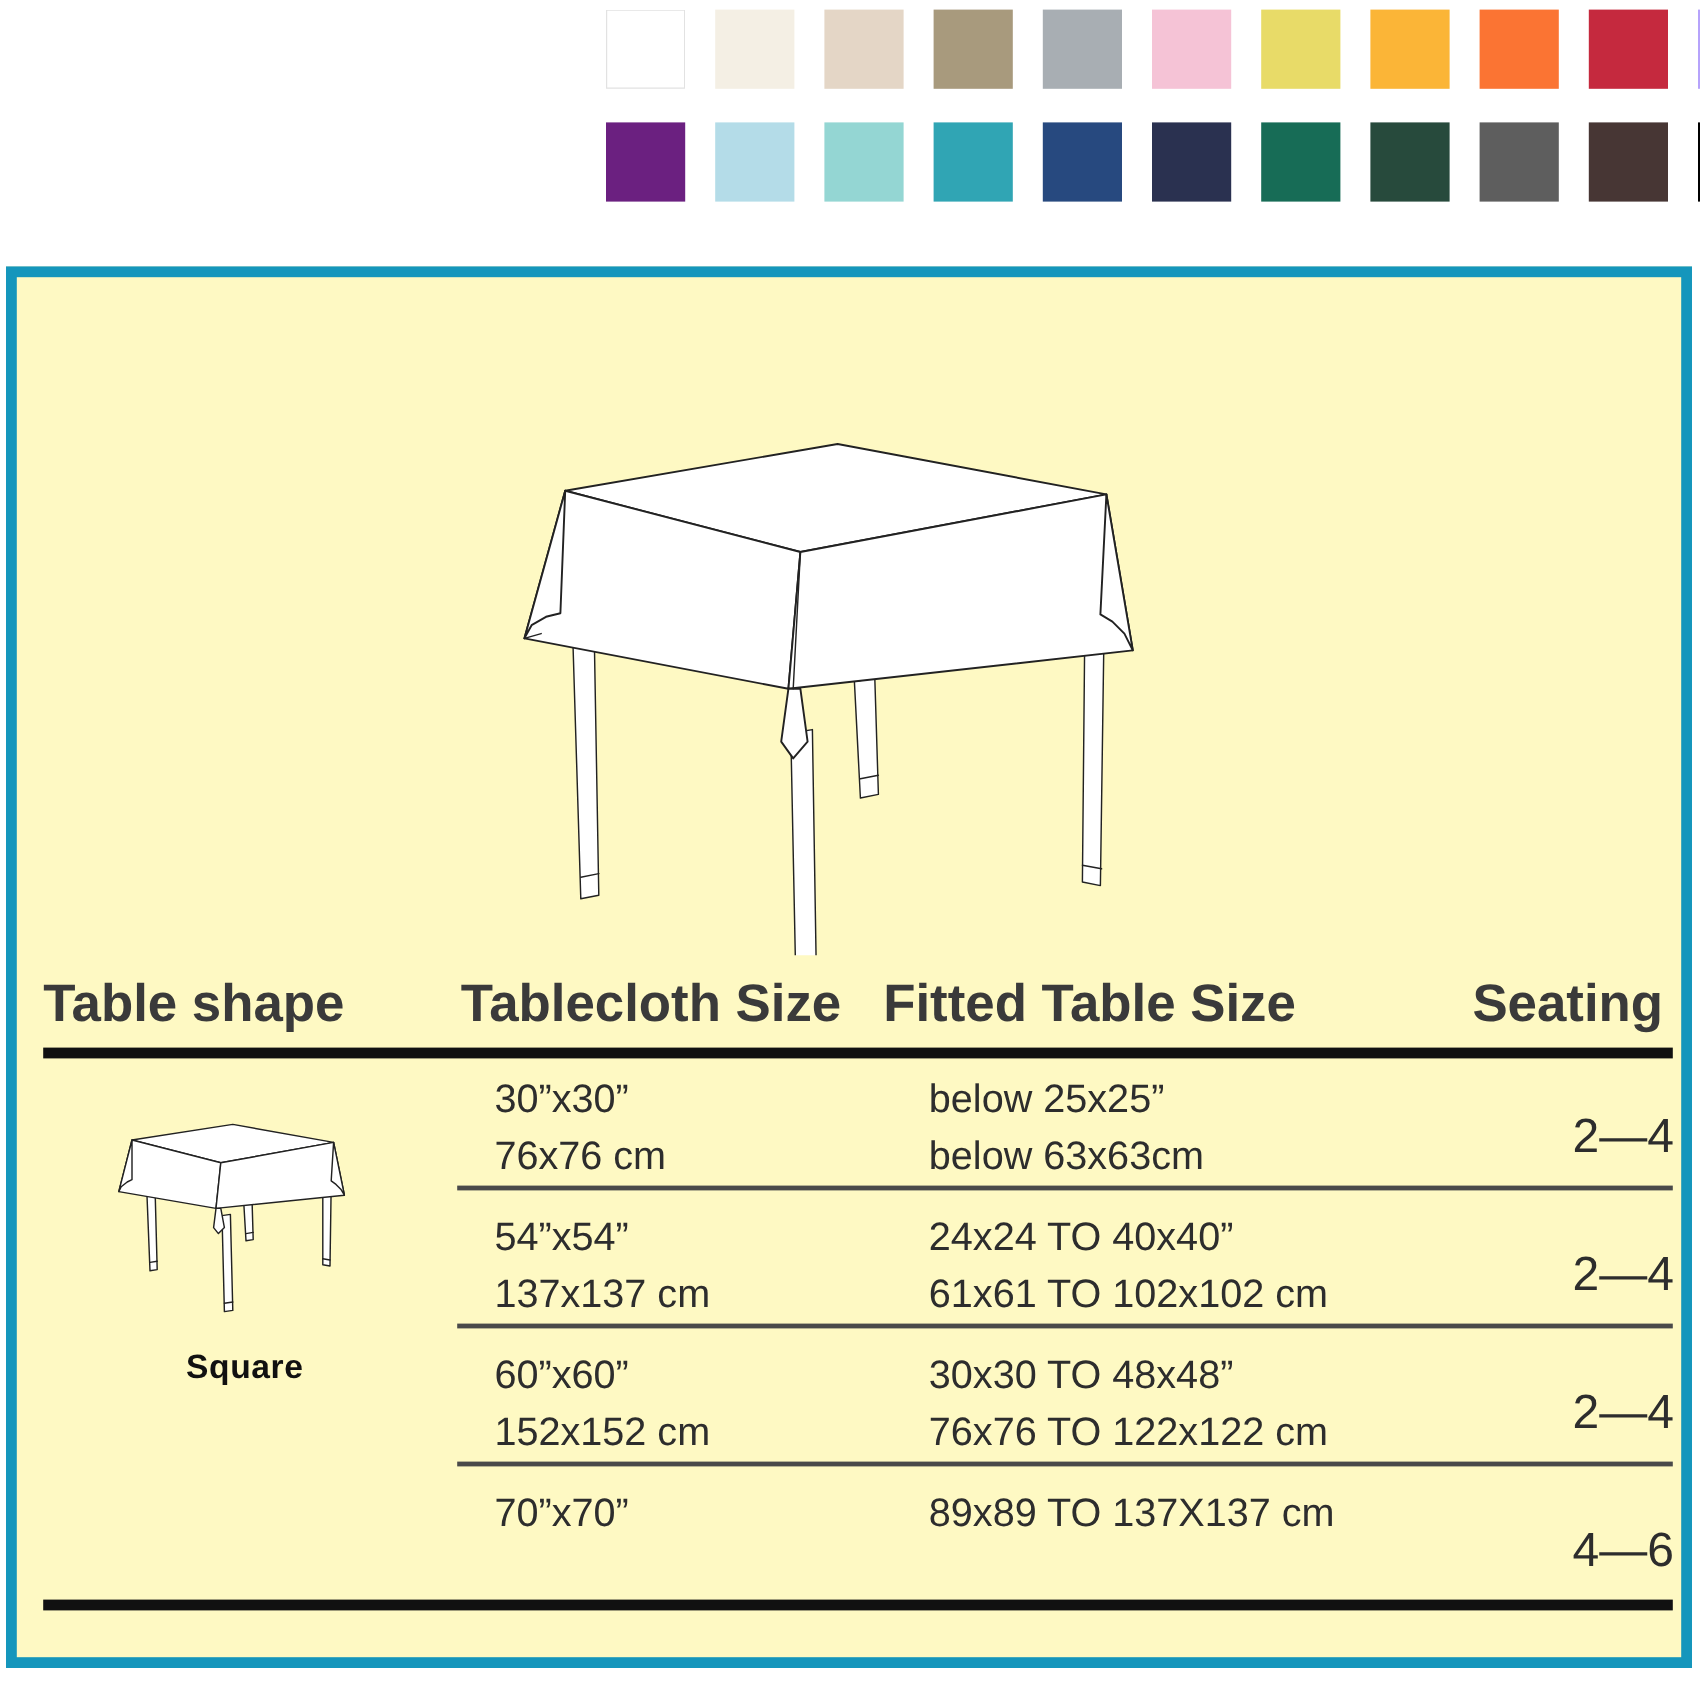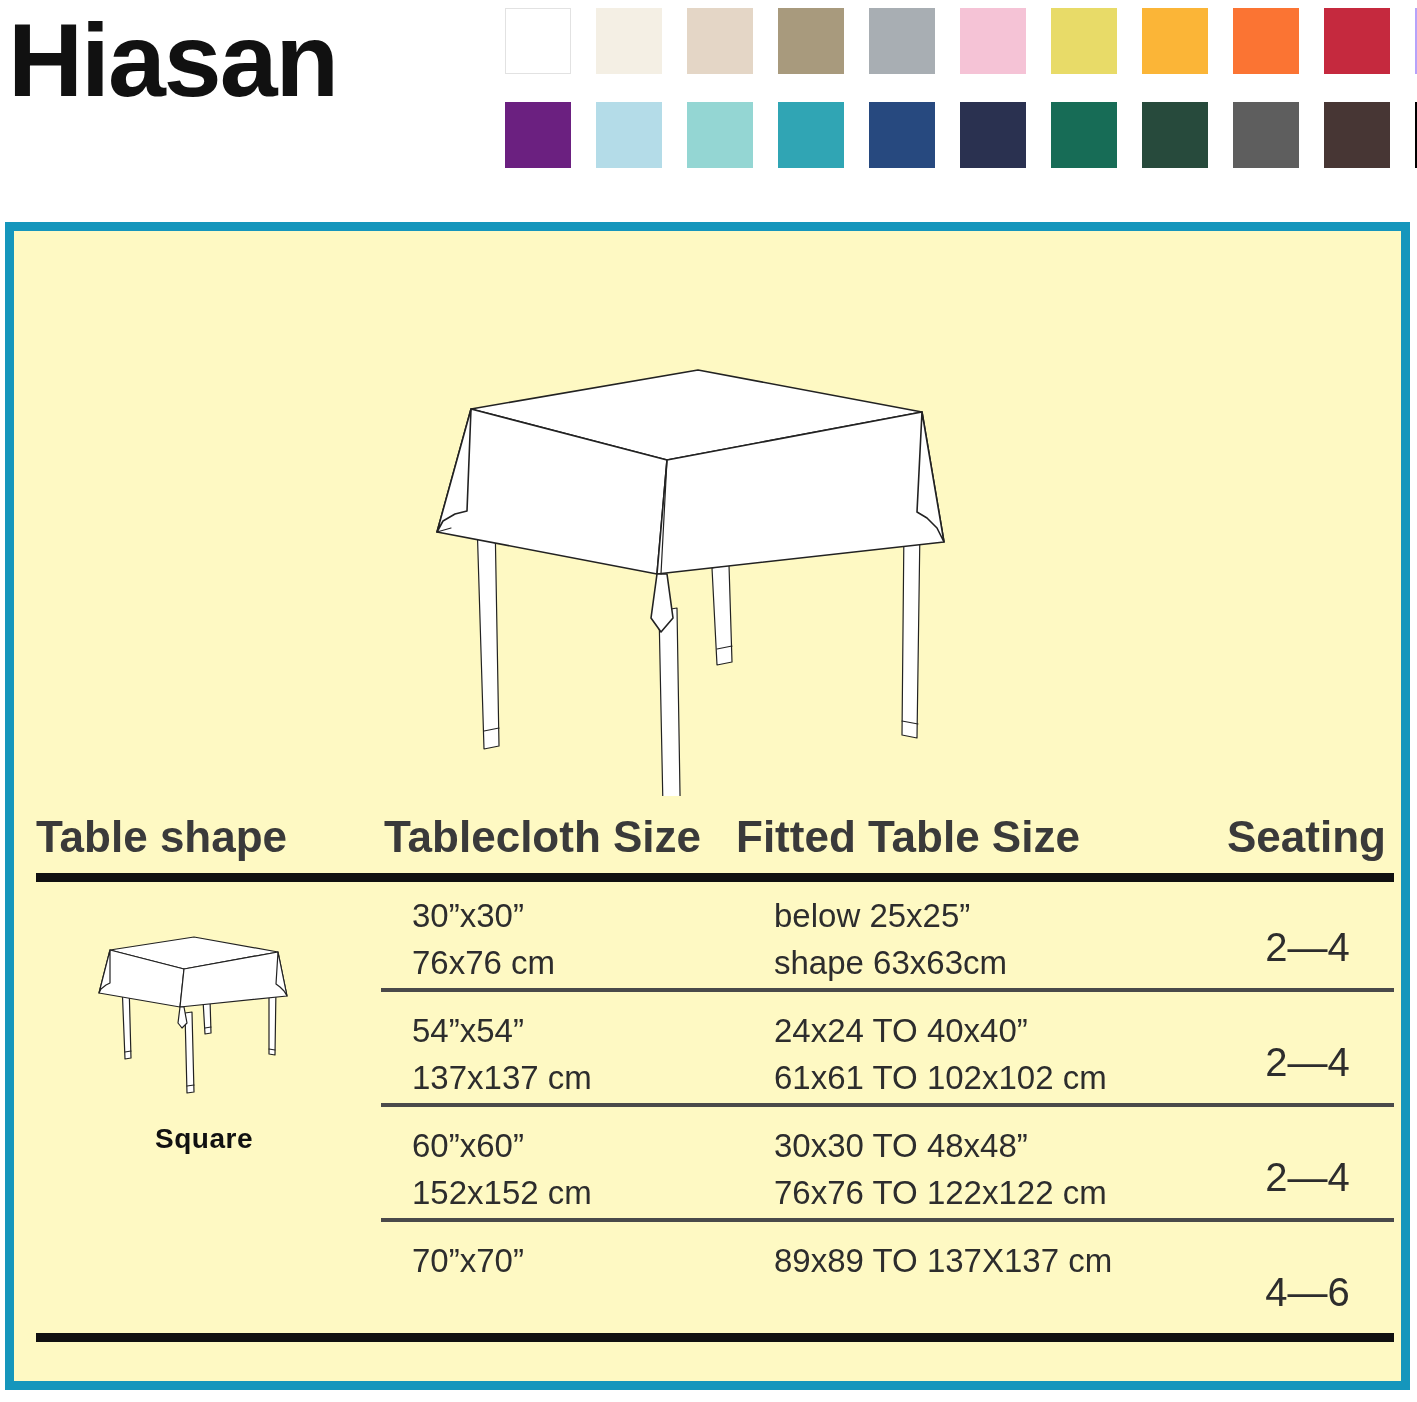--- a/index.html
+++ b/index.html
@@ -138,21 +138,21 @@
     font-size: 33px;
     color: #2d2d2d;
     line-height: 1.42;
     white-space: nowrap;
   }
   .cell.col-cloth  { left: 370px; }
   .cell.col-fitted { left: 732px; }
   .cell.col-seat {
     left: 1206px;
     width: 175px;
-    text-align: center;
+    text-align: right;
     font-size: 40px;
   }
   .cell .line { display: block; margin-left: 28px; }
 
   
   #shape-cell {
     position: absolute;
     left: 30px;
     top: 120px;
     width: 320px;
@@ -181,21 +181,20 @@
     stroke-linecap: round;
   }
   .ill-line.thin { stroke-width: 1.2; }
   .ill-fill { fill: #ffffff; }
 </style>
 </head>
 <body>
 
 <div id="brand-header">
 
-  <div id="brand-logo">Hiasan</div>
 
   <div id="swatch-panel">
     <div class="swatch-row row-1">
         <div class="swatch-cell">
           <span class="swatch bordered" style="background: rgb(255, 255, 255);"></span>
         </div>
         <div class="swatch-cell">
           <span class="swatch" style="background: rgb(244, 239, 228);"></span>
         </div>
         <div class="swatch-cell">
@@ -331,21 +330,21 @@
       <span id="shape-label">Square</span>
     </div>
 
     <div id="rows-container">
         <div class="cell col-cloth" style="top: 82px;">
           <span class="line">30”x30”</span>
           <span class="line">76x76  cm</span>
         </div>
         <div class="cell col-fitted" style="top: 82px;">
           <span class="line">below 25x25”</span>
-          <span class="line">shape 63x63cm</span>
+          <span class="line">below 63x63cm</span>
         </div>
         <div class="cell col-seat" style="top: 108px;">2—4</div>
         <div class="cell col-cloth" style="top: 197px;">
           <span class="line">54”x54”</span>
           <span class="line">137x137 cm</span>
         </div>
         <div class="cell col-fitted" style="top: 197px;">
           <span class="line">24x24 TO 40x40”</span>
           <span class="line">61x61 TO 102x102 cm</span>
         </div>

